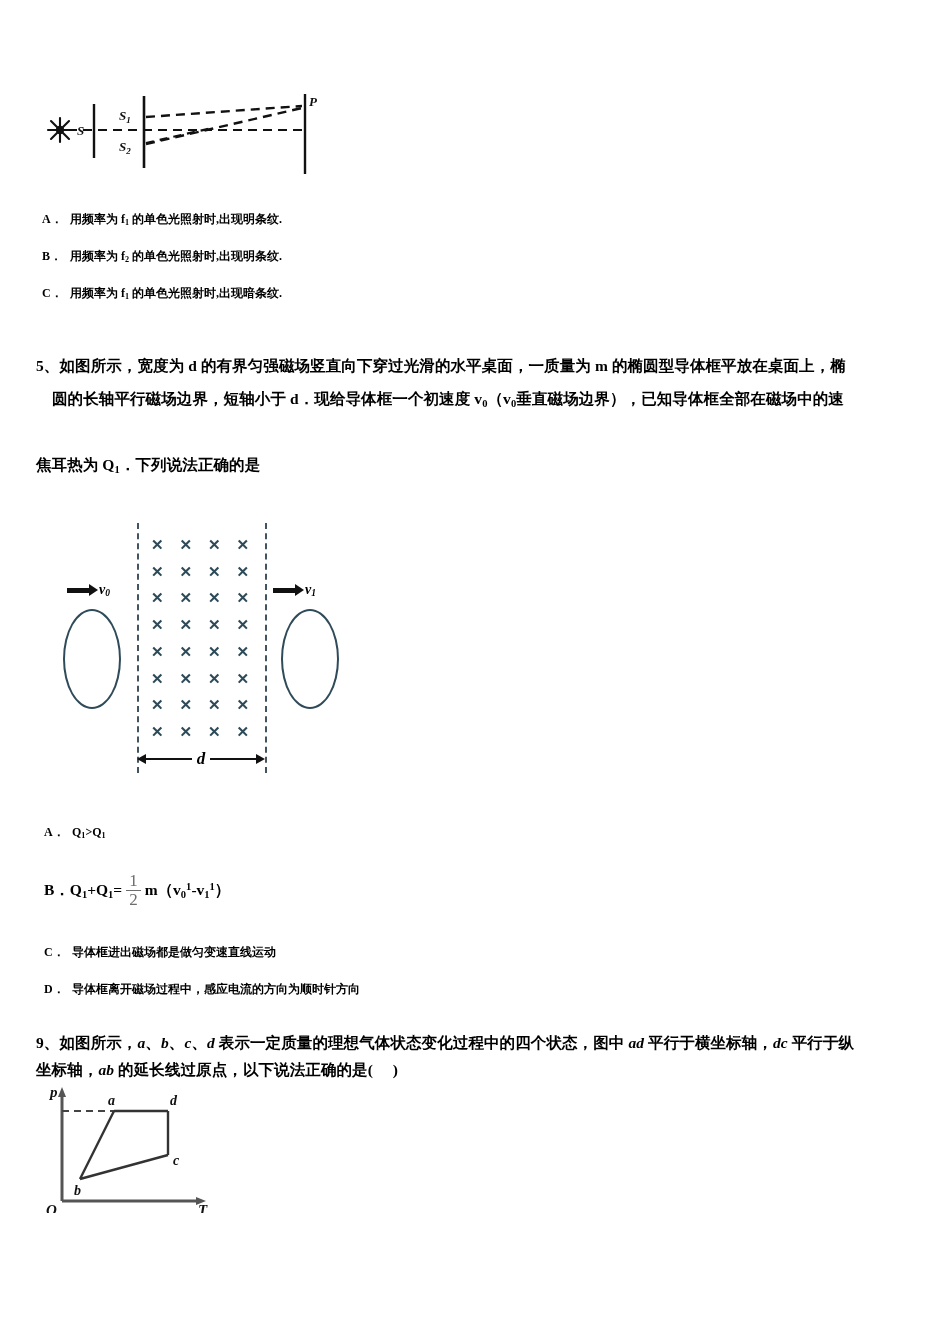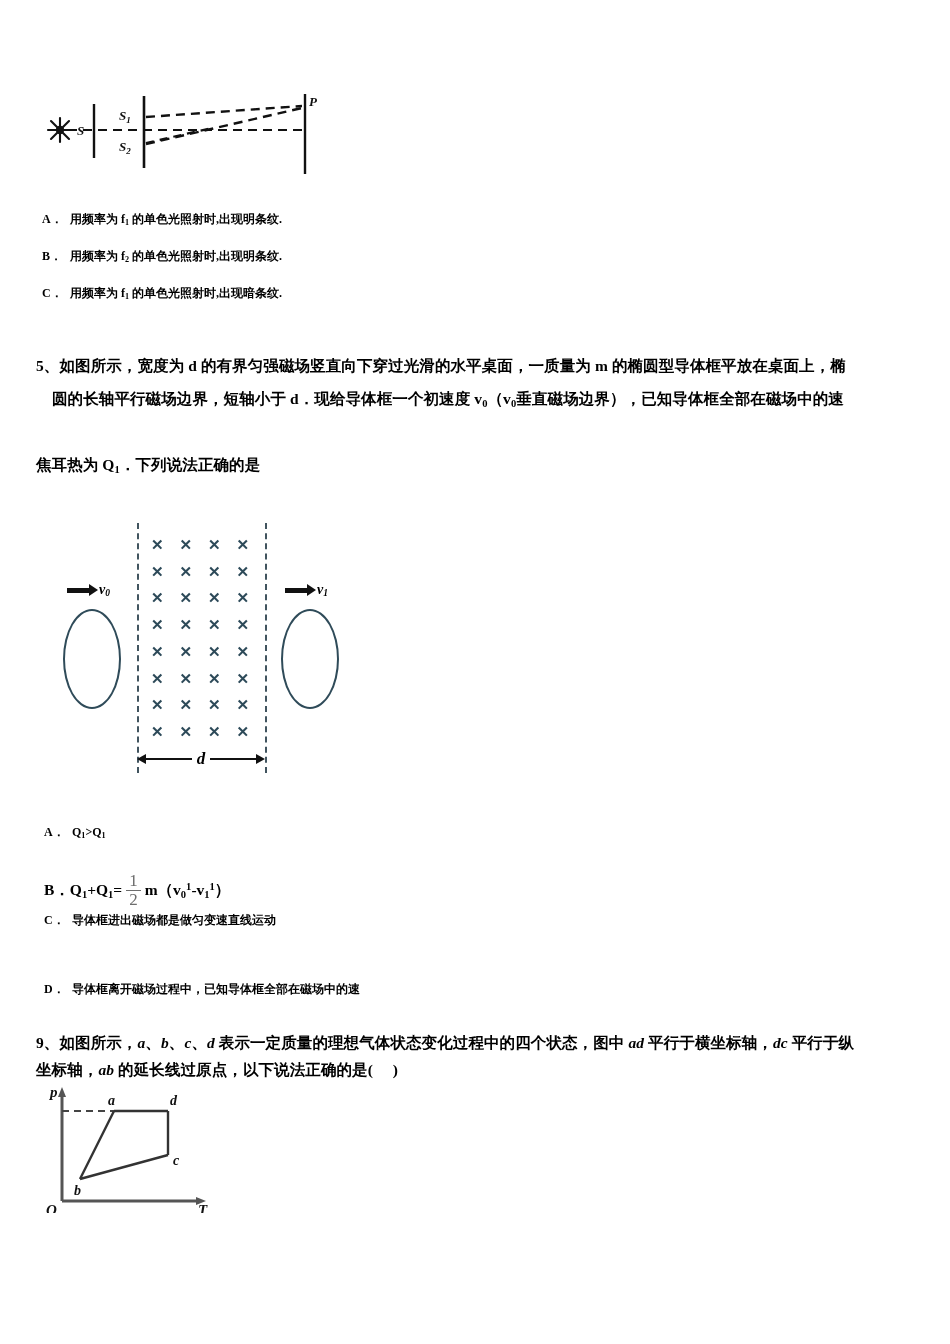--- a/index.html
+++ b/index.html
@@ -109,21 +109,21 @@
     border-left: 9px solid #111;
   }
   .varrow .vlab {
     margin-left: 1px;
     font-style: italic;
     font-weight: 700;
     font-size: 14px;
     font-family: "Liberation Serif", serif;
   }
   #v0-arrow { left: 22px;  top: 78px; }
-  #v1-arrow { left: 240px; top: 78px; }
+  #v1-arrow { left: 228px; top: 78px; }
 
   #d-measure {
     position: absolute;
     left: 92px; top: 243px;
     width: 128px; height: 22px;
     display: flex;
     align-items: center;
   }
   #d-measure .ahead-l {
     width: 0; height: 0;
@@ -313,26 +313,26 @@
     <span class="lab">B．</span>
     <span>Q<sub>1</sub>+Q<sub>1</sub>=</span>
     <span class="frac">
       <span class="num">1</span>
       <span class="bar"></span>
       <span class="den">2</span>
     </span>
     <span>m（v<sub>0</sub><sup>1</sup>-v<sub>1</sub><sup>1</sup>）</span>
   </div>
 
-  <div class="opt" style="left:44px; top:912px;">
+  <div class="opt" style="left:44px; top:944px;">
     <span class="lab">C．</span><span>导体框进出磁场都是做匀变速直线运动</span>
   </div>
 
   <div class="opt" style="left:44px; top:981px;">
-    <span class="lab">D．</span><span>导体框离开磁场过程中，已知导体框全部在磁场中的速</span>
+    <span class="lab">D．</span><span>导体框离开磁场过程中，感应电流的方向为顺时针方向</span>
   </div>
 
   <div class="qtext" style="left:36px; top:1020px;margin-top:6px;">
     9、如图所示，<span class="ital">a</span>、<span class="ital">b</span>、<span class="ital">c</span>、<span class="ital">d</span> 表示一定质量的理想气体状态变化过程中的四个状态，图中 <span class="ital">ad</span> 平行于横坐标轴，<span class="ital">dc</span> 平行于纵
   </div>
   <div class="qtext" style="left:36px; top:1053px;">
     坐标轴，<span class="ital">ab</span> 的延长线过原点，以下说法正确的是(&nbsp;&nbsp;&nbsp;&nbsp;&nbsp;)
   </div>
 
   <div id="fig-pt">

